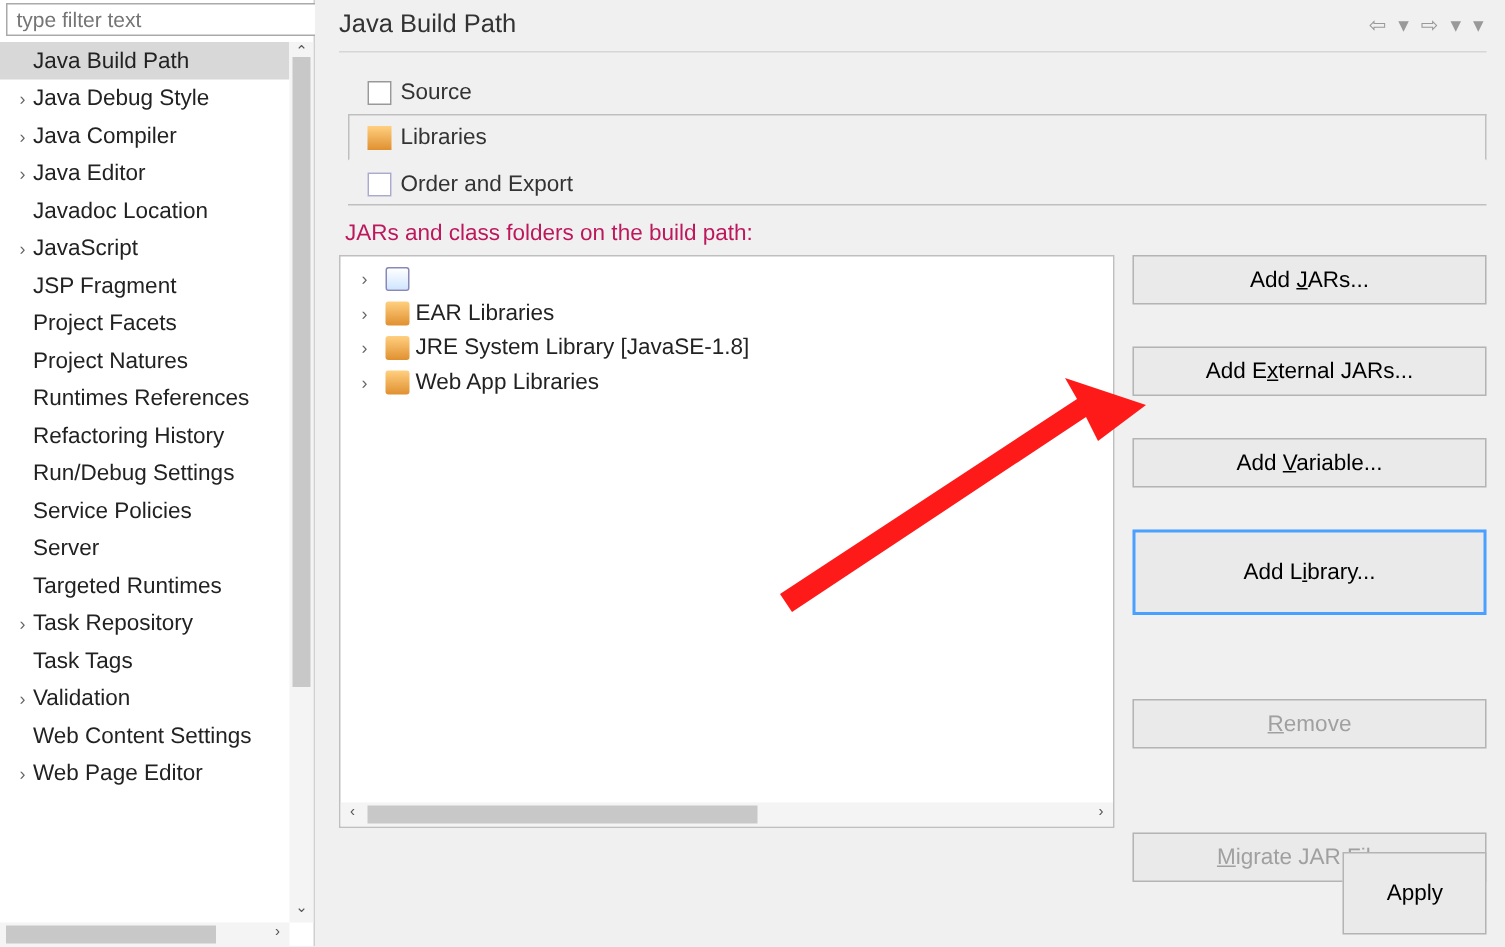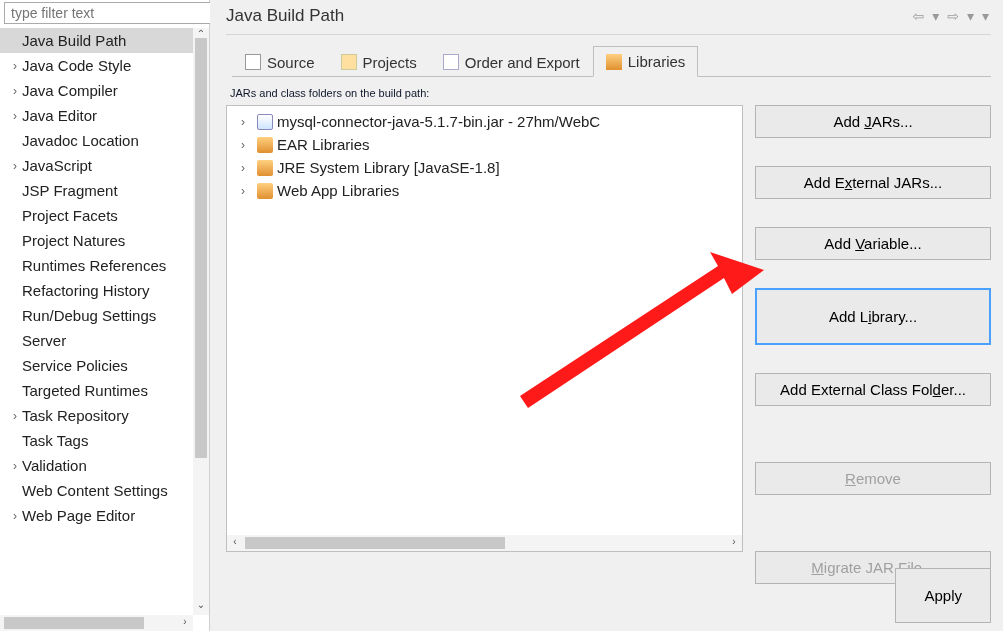--- a/index.html
+++ b/index.html
@@ -23,25 +23,25 @@
 .hscroll .thumb { position: absolute; top: 2px; bottom: 2px; left: 4px; width: 140px; background: #c8c8c8; }
 .hscroll .arrow { position: absolute; height: 100%; width: 16px; text-align: center; font-size: 10px; color: #555; top: 1px; }
 
 
 .main { flex: 1; background: #f0f0f0; padding: 6px 12px 8px 16px; display: flex; flex-direction: column; }
 .header-row { display: flex; justify-content: space-between; align-items: center; padding-bottom: 8px; border-bottom: 1px solid #d6d6d6; margin-bottom: 10px; }
 .page-title { font-size: 17px; color: #333; }
 .nav-icons { display: flex; gap: 4px; color: #999; font-size: 14px; }
 .nav-icons span { padding: 0 2px; }
 
-.tabs { display: flex; border-bottom: 1px solid #bfbfbf; margin-left: 6px; }
+.tabs { display: flex; border-bottom: 1px solid #bfbfbf; margin-left: 6px; flex-direction: column; }
 .tab { display: flex; align-items: center; gap: 6px; padding: 6px 12px; border: 1px solid transparent; border-bottom: none; font-size: 15px; color: #333; cursor: default; position: relative; top: 1px; }
 .tab.active { background: #f0f0f0; border-color: #bfbfbf; border-bottom: 1px solid #f0f0f0; }
 
-.subtitle { font-size: 11px; color: #0f172a; margin: 10px 4px 6px 4px; }
+.subtitle { font-size: 15px; color: #be185d; margin: 10px 4px 6px 4px; }
 
 .libs-row { display: flex; gap: 12px; flex: 1; min-height: 0; }
 .libs-pane { flex: 1; background: #fff; border: 1px solid #bfbfbf; position: relative; overflow: hidden; }
 .libs-tree { position: absolute; top: 0; left: 0; right: 0; bottom: 16px; overflow: hidden; padding: 4px 0; }
 .lib-item { display: flex; align-items: center; gap: 4px; padding: 3px 6px 3px 14px; font-size: 15px; color: #222; white-space: nowrap; }
 .lib-item .chev { width: 12px; color: #666; font-size: 12px; }
 .lib-hscroll { position: absolute; left: 0; right: 0; bottom: 0; height: 16px; background: #f4f4f4; }
 .lib-hscroll .thumb { position: absolute; top: 2px; bottom: 2px; left: 18px; width: 260px; background: #c8c8c8; }
 .lib-hscroll .arrow { position: absolute; width: 16px; text-align: center; font-size: 10px; color: #555; top: 1px; }
 
@@ -74,21 +74,21 @@
   <div class="sidebar">
     <input class="filter-input" placeholder="type filter text" style="">
     <div class="tree-wrap">
       <div class="tree">
           <div class="tree-item selected">
             <span class="chev blank">›</span>
             <span>Java Build Path</span>
           </div>
           <div class="tree-item">
             <span class="chev">›</span>
-            <span>Java Code Style</span>
+            <span>Java Debug Style</span>
           </div>
           <div class="tree-item">
             <span class="chev">›</span>
             <span>Java Compiler</span>
           </div>
           <div class="tree-item">
             <span class="chev">›</span>
             <span>Java Editor</span>
           </div>
           <div class="tree-item">
@@ -118,25 +118,25 @@
           <div class="tree-item">
             <span class="chev blank">›</span>
             <span>Refactoring History</span>
           </div>
           <div class="tree-item">
             <span class="chev blank">›</span>
             <span>Run/Debug Settings</span>
           </div>
           <div class="tree-item">
             <span class="chev blank">›</span>
+            <span>Service Policies</span>
+          </div>
+          <div class="tree-item">
+            <span class="chev blank">›</span>
             <span>Server</span>
-          </div>
-          <div class="tree-item">
-            <span class="chev blank">›</span>
-            <span>Service Policies</span>
           </div>
           <div class="tree-item">
             <span class="chev blank">›</span>
             <span>Targeted Runtimes</span>
           </div>
           <div class="tree-item">
             <span class="chev">›</span>
             <span>Task Repository</span>
           </div>
           <div class="tree-item">
@@ -179,43 +179,38 @@
           <span>▾</span>
         <span>▾</span>
       </div>
     </div>
 
     <div class="tabs">
         <div class="tab">
           <span class="ic ic-src"></span>
           <span>Source</span>
         </div>
-        <div class="tab">
-          <span class="ic ic-prj"></span>
-          <span>Projects</span>
+        <div class="tab active">
+          <span class="ic ic-libs"></span>
+          <span>Libraries</span>
         </div>
         <div class="tab">
           <span class="ic ic-ord"></span>
           <span>Order and Export</span>
         </div>
-        <div class="tab active">
-          <span class="ic ic-libs"></span>
-          <span>Libraries</span>
-        </div>
       </div>
 
     <div class="subtitle">JARs and class folders on the build path:</div>
 
     <div class="libs-row">
       <div class="libs-pane">
         <div class="libs-tree">
             <div class="lib-item">
               <span class="chev">›</span>
               <span class="ic ic-jar"></span>
-              <span>mysql-connector-java-5.1.7-bin.jar - 27hm/WebC</span>
             </div>
             <div class="lib-item">
               <span class="chev">›</span>
               <span class="ic ic-lib"></span>
               <span>EAR Libraries</span>
             </div>
             <div class="lib-item">
               <span class="chev">›</span>
               <span class="ic ic-lib"></span>
               <span>JRE System Library [JavaSE-1.8]</span>
@@ -231,21 +226,20 @@
           <div class="thumb"></div>
           <div class="arrow" style="right:0">›</div>
         </div>
       </div>
 
       <div class="btn-col">
         <div class="btn">Add <u>J</u>ARs...</div>
         <div class="btn">Add E<u>x</u>ternal JARs...</div>
         <div class="btn">Add <u>V</u>ariable...</div>
         <div class="btn highlight">Add L<u>i</u>brary...</div>
-        <div class="btn">Add External Class Fol<u>d</u>er...</div>
         <div style="height:6px"></div>
         <div class="btn disabled"><u>R</u>emove</div>
         <div style="height:6px"></div>
         <div class="btn disabled"><u>M</u>igrate JAR File...</div>
       </div>
     </div>
 
     <div class="footer">
       <div class="apply-btn">Apply</div>
     </div>

